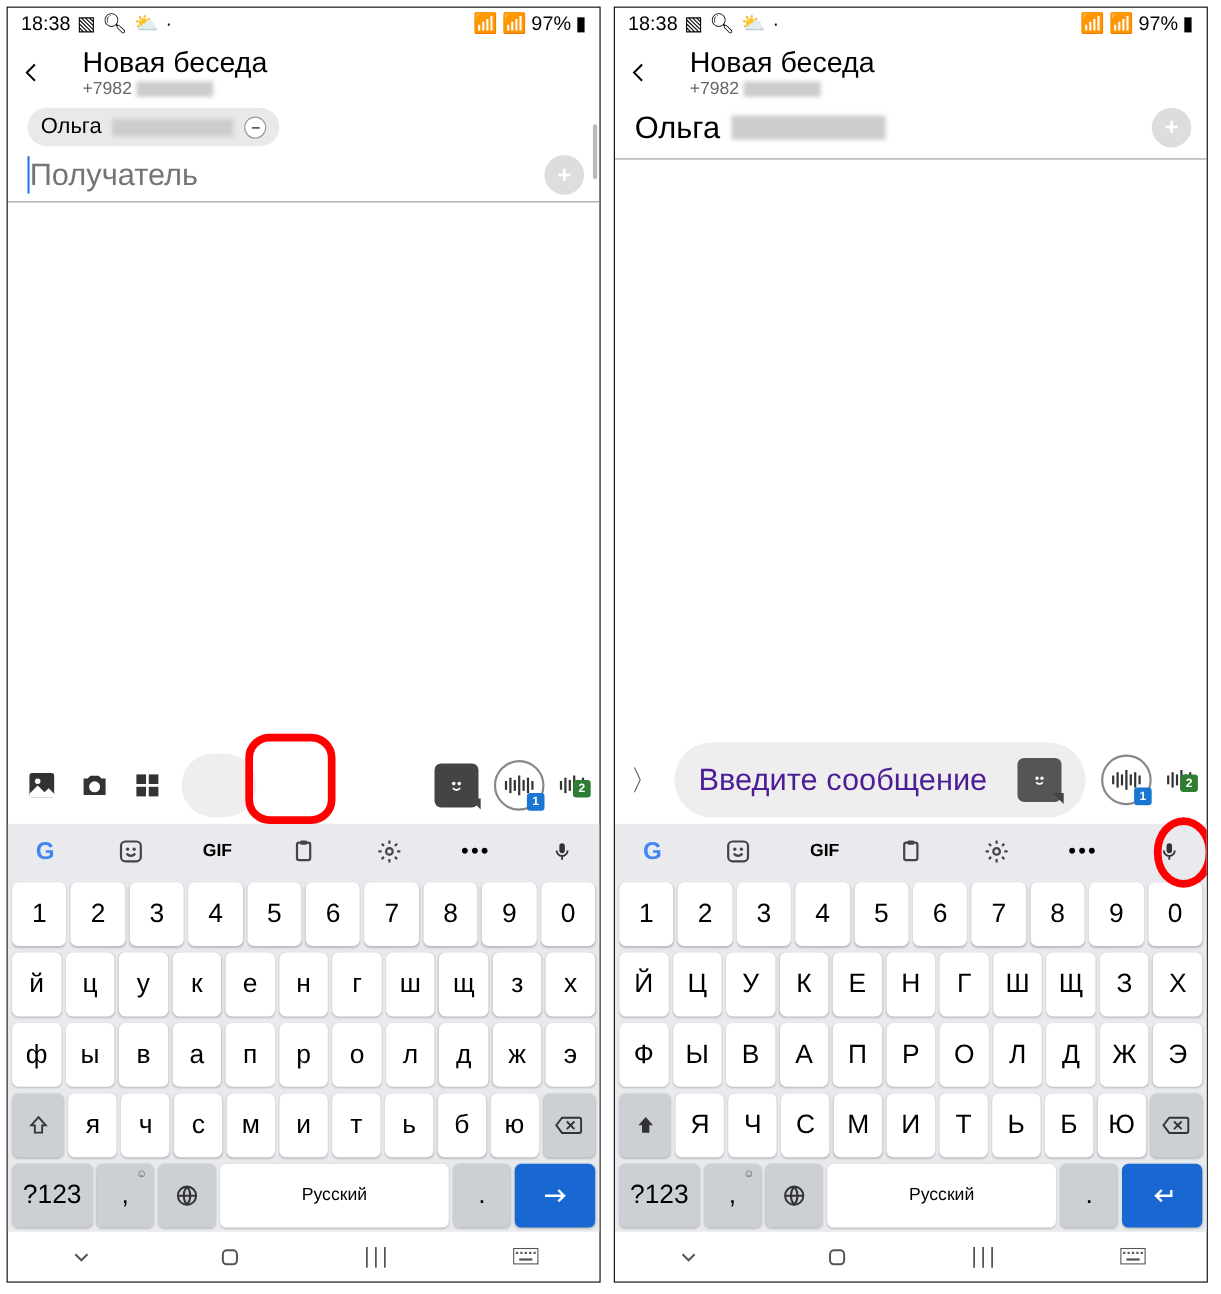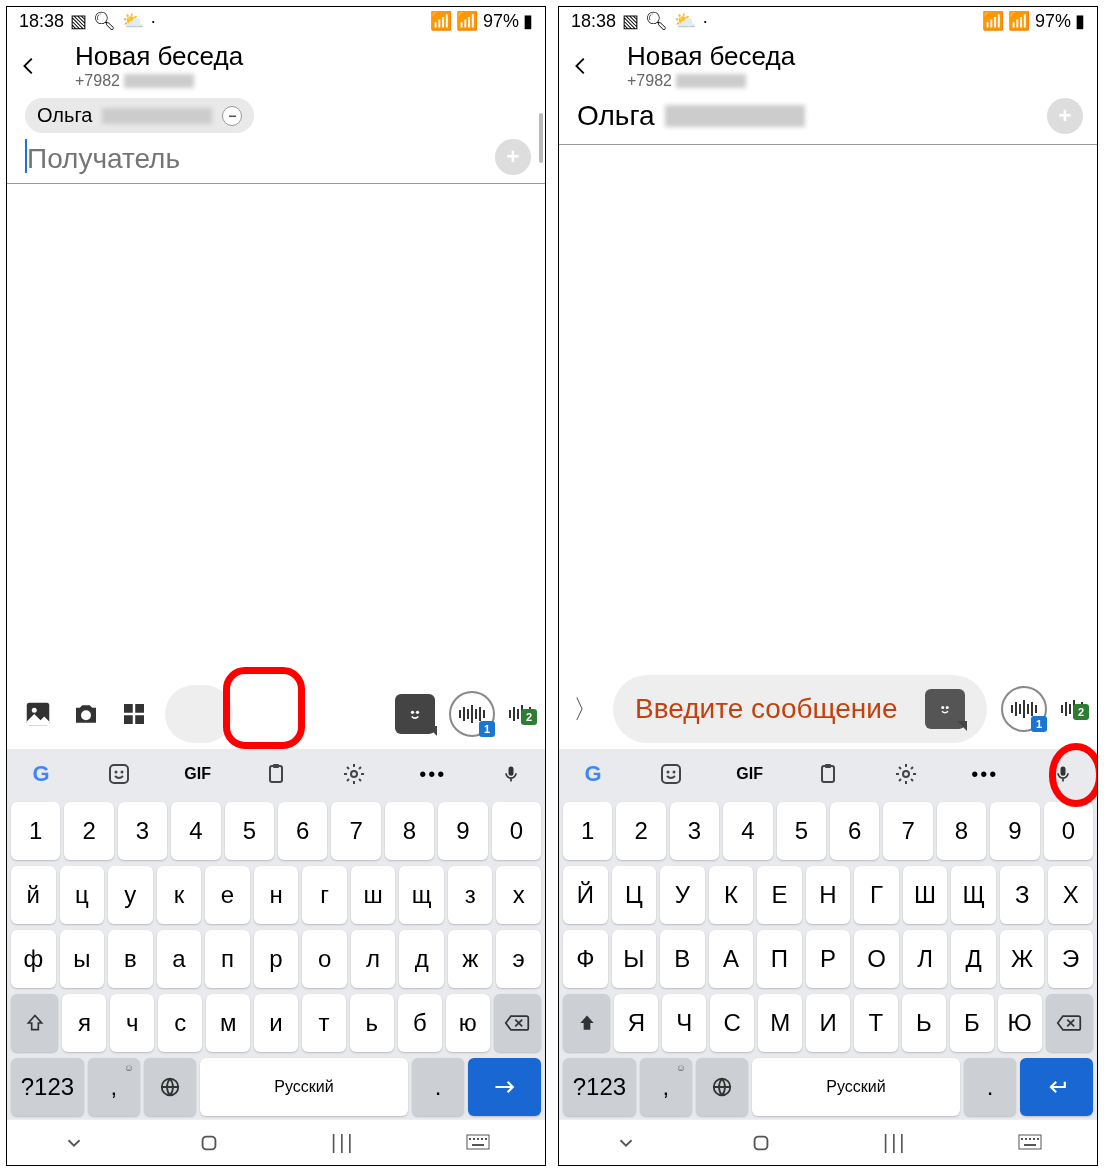--- a/index.html
+++ b/index.html
@@ -13,41 +13,41 @@
   .back svg { width:22px; height:22px; }
   .header-text { display:flex; flex-direction:column; }
   .header-title { font-size:26px; font-weight:500; }
   .header-sub { font-size:16px; color:#666; display:flex; align-items:center; gap:4px;}
   .blur { display:inline-block; width:70px; height:14px; background:#ccc; filter:blur(2px); }
   .chip-row { padding:4px 10px 2px 18px; display:flex; align-items:center; }
   .chip { background:#e9e9e9; border-radius:20px; padding:6px 12px; display:flex; align-items:center; gap:10px; font-size:20px;}
   .chip .blur { width:110px; height:16px; }
   .chip .minus { width:20px; height:20px; border-radius:50%; background:#fff; border:1px solid #999; display:flex; align-items:center; justify-content:center; font-weight:bold; color:#555; font-size:14px; line-height:1;}
   .scroll-ind { position:absolute; right:2px; top:106px; width:4px; height:50px; background:#bbb; border-radius:2px; }
-  .recipient-row { display:flex; padding:4px 14px 4px 18px; border-bottom:1px solid #999; }
+  .recipient-row { display:flex; align-items:center; padding:4px 14px 4px 18px; border-bottom:1px solid #999; }
   .recipient-row input { flex:1; border:none; outline:none; font-size:28px; padding:4px 0; }
   .recipient-cursor { border-left:2px solid #1a73e8; height:34px; }
   .plus-circle { width:36px; height:36px; border-radius:50%; background:#ddd; color:#fff; display:flex; align-items:center; justify-content:center; font-size:22px; font-weight:bold;}
   .recipient-readonly { font-size:28px; padding:4px 14px 10px 18px; border-bottom:1px solid #999; display:flex; align-items:center; gap:10px; }
   .recipient-readonly .blur { width:140px; height:22px; }
   .content { flex:1; position:relative; }
   .input-row { display:flex; align-items:center; gap:14px; padding:4px 10px 6px 14px; }
   .tool-icon { width:34px; height:34px; display:flex; align-items:center; justify-content:center; }
   .tool-icon svg { width:30px; height:30px; }
   .msgbox-small { width:68px; height:58px; border-radius:30px; background:#eee; }
   .redcircle { position:absolute; border:7px solid #ff0000; border-radius:22px; }
   .sticker-box { width:40px; height:40px; border-radius:6px; background:#444; display:flex; align-items:center; justify-content:center; position:relative;}
   .sticker-box::after { content:""; position:absolute; bottom:-2px; right:-2px; width:0; height:0; border-left:10px solid transparent; border-top:10px solid #444;}
   .circ-btn { width:46px; height:46px; border-radius:50%; border:2px solid #888; display:flex; align-items:center; justify-content:center; position:relative; }
   .badge { position:absolute; bottom:-2px; right:-2px; width:16px; height:16px; border-radius:3px; color:#fff; font-size:11px; font-weight:bold; display:flex; align-items:center; justify-content:center;}
   .badge.blue { background:#1976d2; }
   .badge.green { background:#2e7d32; }
   .wavebars { display:flex; gap:2px; align-items:center; }
   .wavebars span { width:2px; background:#333; }
-  .msgbox-large { border-radius:36px; background:#eee; padding:14px 22px; font-size:28px; line-height:1.15; color:#c2410c; flex:1; display:flex; align-items:center; gap:14px; }
+  .msgbox-large { border-radius:36px; background:#eee; padding:14px 22px; font-size:28px; line-height:1.15; color:#4c1d95; flex:1; display:flex; align-items:center; gap:14px; }
   .chevron { font-size:26px; color:#555; }
 
   .kbd { background:#e8eaed; }
   .kbd-toolbar { height:50px; display:flex; align-items:center; justify-content:space-between; padding:0 12px; }
   .kbd-toolbar > div { display:flex; align-items:center; justify-content:center; width:44px; }
   .glogo { font-weight:bold; font-size:22px;  }
   .glogo span:nth-child(1){color:#4285F4}.glogo span:nth-child(2){color:#EA4335}
   .key-row { display:flex; gap:4px; padding:3px 4px; }
   .key { flex:1; background:#fff; border-radius:6px; height:58px; display:flex; align-items:center; justify-content:center; font-size:24px; box-shadow:0 1px 2px rgba(0,0,0,.2); }
   .key.grey { background:#ccd0d4; }

